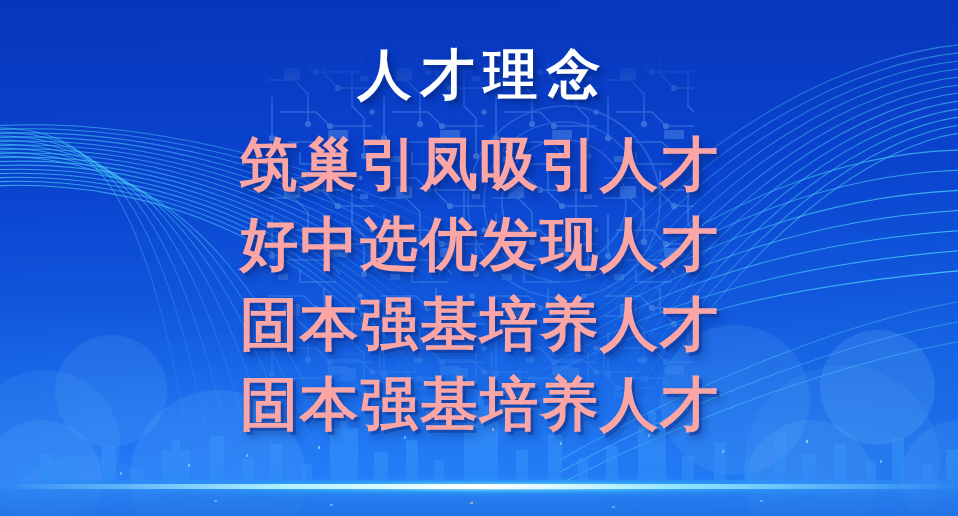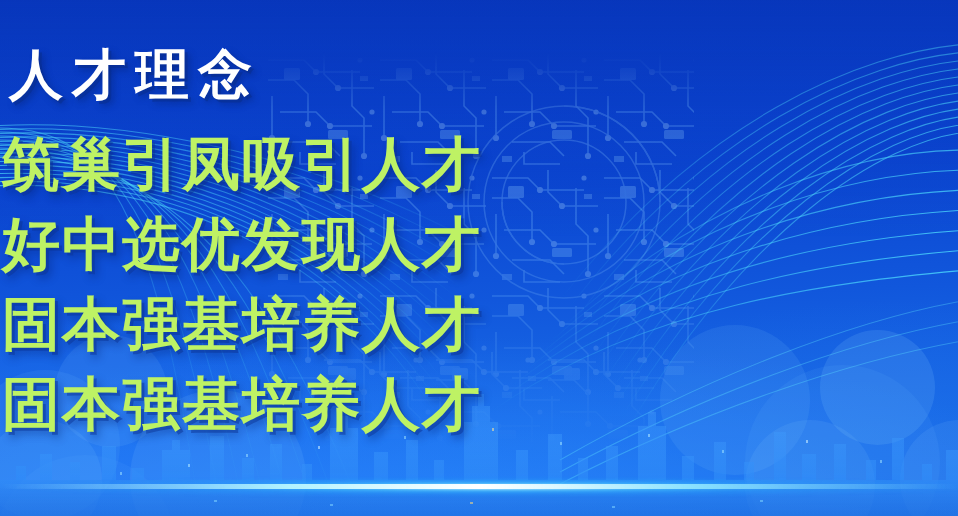--- a/index.html
+++ b/index.html
@@ -49,33 +49,33 @@
   }
   .streak2{
     position:absolute;left:0;top:484px;width:958px;height:5px;
     background:linear-gradient(90deg, rgba(120,230,255,0) 0%, rgba(190,250,255,.9) 30%, rgba(255,255,255,1) 50%, rgba(160,240,255,.8) 72%, rgba(120,225,255,0) 100%);
     filter:blur(.6px);
   }
 
   
   .textwrap{
     position:absolute;left:0;top:0;width:958px;height:516px;
-    display:flex;flex-direction:column;align-items:flex-start;
+    display:flex;flex-direction:column;align-items:center;
   }
   .title{
     margin-top:47px;
     font-size:54px;font-weight:700;color:#ffffff;
     letter-spacing:9px;text-indent:9px;
     line-height:1;
     text-shadow:3px 3px 0 rgba(10,45,140,.55), 5px 5px 7px rgba(5,30,110,.45);
     white-space:nowrap;
   }
   .lines{margin-top:23px;display:flex;flex-direction:column;align-items:center;}
   .line{
-    font-size:58px;font-weight:700;color:#bef264;
+    font-size:58px;font-weight:700;color:#fca5a5;
     letter-spacing:2px;text-indent:2px;
     line-height:80px;
     white-space:nowrap;
     text-shadow:3px 3px 0 rgba(12,52,150,.50), 5px 6px 8px rgba(5,30,110,.42);
   }
 </style>
 </head>
 <body>
 
 <div id="poster">

